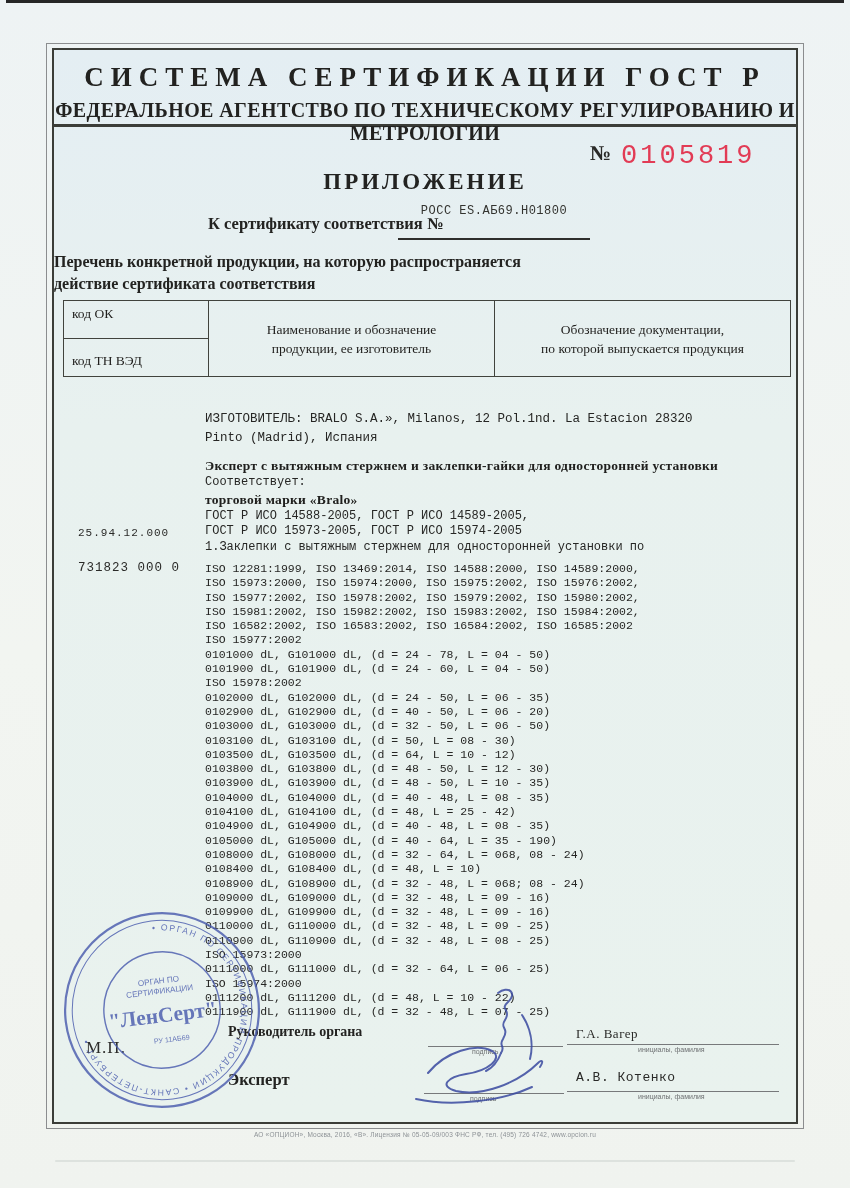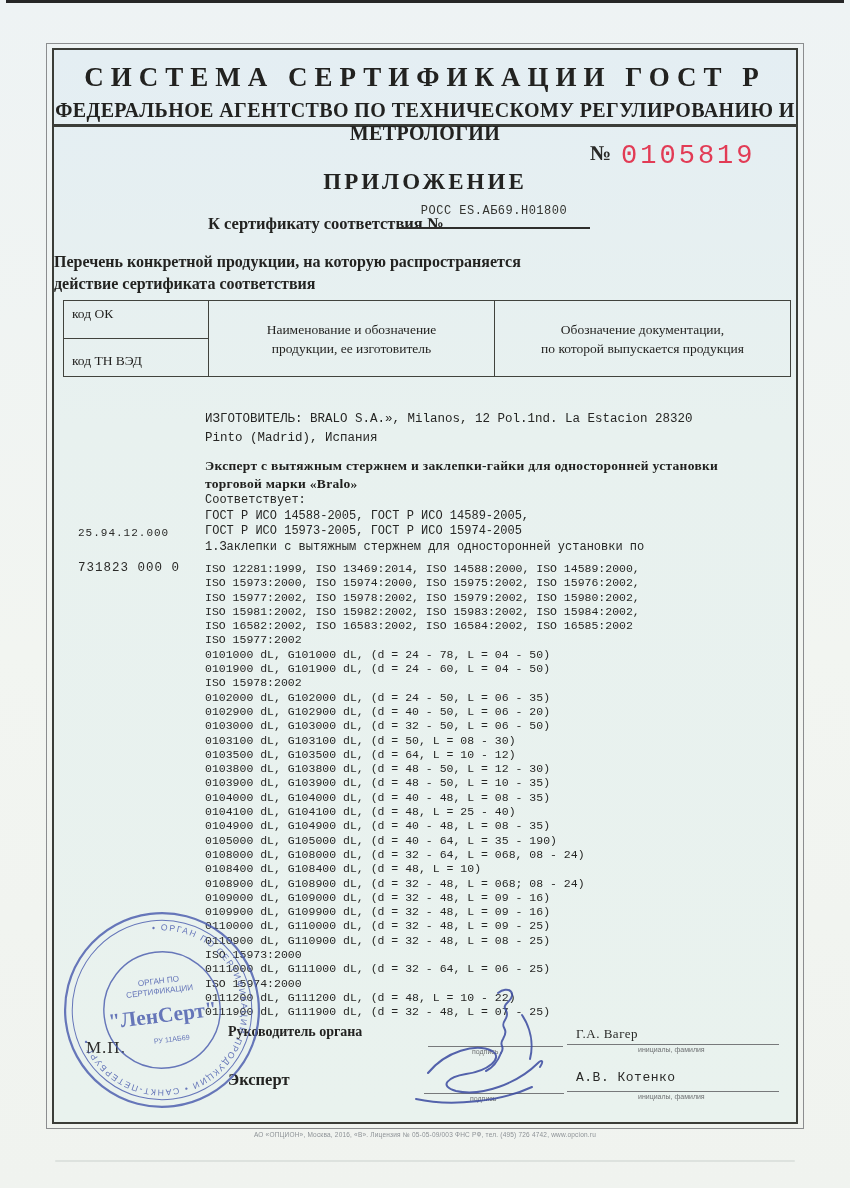--- a/index.html
+++ b/index.html
@@ -33,21 +33,21 @@
     font-family:"Liberation Mono", monospace; font-size:27px; letter-spacing:3px;
     color:#e23b55; margin-left:10px; vertical-align:top;
   }
   .doc-title {
     position:absolute; left:54px; top:169px; width:742px; text-align:center;
     font-size:23px; font-weight:bold; letter-spacing:3px; color:#232321;
   }
   .cert-line-label { position:absolute; left:208px; top:214px; font-size:16.5px; font-weight:bold; color:#232321; }
   .cert-number-box {
     position:absolute; left:398px; top:204px; width:192px; text-align:center;
-    border-bottom:2px solid #2e2e2c; padding-bottom:9px;
+    border-bottom:2px solid #2e2e2c; padding-bottom:20px;
     font-family:"Liberation Mono", monospace; font-size:12px; color:#33332f; letter-spacing:0.5px;
   }
   .subtitle {
     position:absolute; left:54px; top:251px; width:742px; text-align:left;
     font-size:16px; font-weight:bold; line-height:22px; color:#232321;
   }
 
   .spec-table { position:absolute; left:63px; top:300px; width:726px; height:75px; border:1.5px solid #41433d; display:flex; }
   .spec-col1 { width:144px; border-right:1.5px solid #41433d; display:flex; flex-direction:column; }
   .spec-col1-top { flex:0 0 42%; border-bottom:1.5px solid #41433d; padding:5px 0 0 8px; font-size:13.5px; }
@@ -127,22 +127,22 @@
   </div>
 
   <div class="code-ok">25.94.12.000</div>
   <div class="code-tnved">731823 000 0</div>
 
   <div class="content-lines">
       <div class="pl mono-lg">ИЗГОТОВИТЕЛЬ: BRALO S.A.», Milanos, 12 Pol.1nd. La Estacion 28320</div>
       <div class="pl mono-lg">Pinto (Madrid), Испания</div>
       <div class="pl gap"></div>
       <div class="pl serif-bold">Эксперт с вытяжным стержнем и заклепки-гайки для односторонней установки</div>
+      <div class="pl mono-md">Соответствует:</div>
       <div class="pl serif-bold">торговой марки «Bralo»</div>
-      <div class="pl mono-md">Соответствует:</div>
       <div class="pl mono-md">ГОСТ Р ИСО 14588-2005, ГОСТ Р ИСО 14589-2005,</div>
       <div class="pl mono-md">ГОСТ Р ИСО 15973-2005, ГОСТ Р ИСО 15974-2005</div>
       <div class="pl mono-md">1.Заклепки с вытяжным стержнем для односторонней установки по</div>
       <div class="pl gap-sm"></div>
       <div class="pl mono">ISO 12281:1999, ISO 13469:2014, ISO 14588:2000, ISO 14589:2000,</div>
       <div class="pl mono">ISO 15973:2000, ISO 15974:2000, ISO 15975:2002, ISO 15976:2002,</div>
       <div class="pl mono">ISO 15977:2002, ISO 15978:2002, ISO 15979:2002, ISO 15980:2002,</div>
       <div class="pl mono">ISO 15981:2002, ISO 15982:2002, ISO 15983:2002, ISO 15984:2002,</div>
       <div class="pl mono">ISO 16582:2002, ISO 16583:2002, ISO 16584:2002, ISO 16585:2002</div>
       <div class="pl mono">ISO 15977:2002</div>
@@ -150,21 +150,21 @@
       <div class="pl mono">0101900 dL, G101900 dL, (d = 24 - 60, L = 04 - 50)</div>
       <div class="pl mono">ISO 15978:2002</div>
       <div class="pl mono">0102000 dL, G102000 dL, (d = 24 - 50, L = 06 - 35)</div>
       <div class="pl mono">0102900 dL, G102900 dL, (d = 40 - 50, L = 06 - 20)</div>
       <div class="pl mono">0103000 dL, G103000 dL, (d = 32 - 50, L = 06 - 50)</div>
       <div class="pl mono">0103100 dL, G103100 dL, (d = 50, L = 08 - 30)</div>
       <div class="pl mono">0103500 dL, G103500 dL, (d = 64, L = 10 - 12)</div>
       <div class="pl mono">0103800 dL, G103800 dL, (d = 48 - 50, L = 12 - 30)</div>
       <div class="pl mono">0103900 dL, G103900 dL, (d = 48 - 50, L = 10 - 35)</div>
       <div class="pl mono">0104000 dL, G104000 dL, (d = 40 - 48, L = 08 - 35)</div>
-      <div class="pl mono">0104100 dL, G104100 dL, (d = 48, L = 25 - 40)</div>
+      <div class="pl mono">0104100 dL, G104100 dL, (d = 48, L = 25 - 42)</div>
       <div class="pl mono">0104900 dL, G104900 dL, (d = 40 - 48, L = 08 - 35)</div>
       <div class="pl mono">0105000 dL, G105000 dL, (d = 40 - 64, L = 35 - 190)</div>
       <div class="pl mono">0108000 dL, G108000 dL, (d = 32 - 64, L = 068, 08 - 24)</div>
       <div class="pl mono">0108400 dL, G108400 dL, (d = 48, L = 10)</div>
       <div class="pl mono">0108900 dL, G108900 dL, (d = 32 - 48, L = 068; 08 - 24)</div>
       <div class="pl mono">0109000 dL, G109000 dL, (d = 32 - 48, L = 09 - 16)</div>
       <div class="pl mono">0109900 dL, G109900 dL, (d = 32 - 48, L = 09 - 16)</div>
       <div class="pl mono">0110000 dL, G110000 dL, (d = 32 - 48, L = 09 - 25)</div>
       <div class="pl mono">0110900 dL, G110900 dL, (d = 32 - 48, L = 08 - 25)</div>
       <div class="pl mono">ISO 15973:2000</div>

